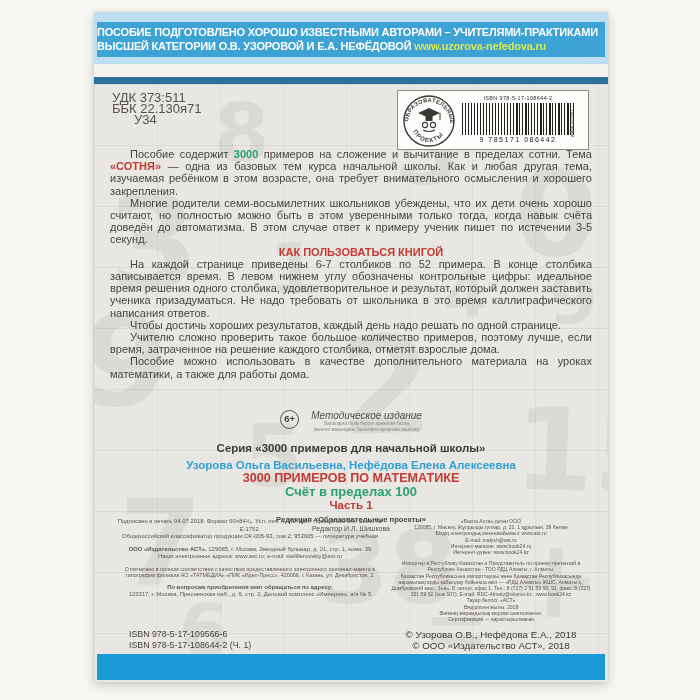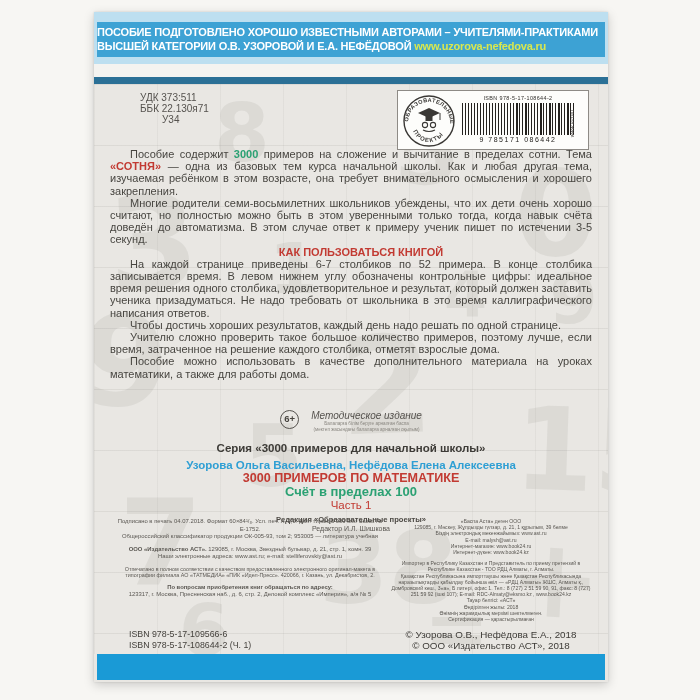--- a/index.html
+++ b/index.html
@@ -23,21 +23,21 @@
   .white-strip{position:absolute;left:0;top:52px;width:100%;height:13px;background:#f4f3f0;}
   .dark-stripe{position:absolute;left:0;top:65px;width:100%;height:7px;background:#2b7096;}
   
   #watermark{position:absolute;left:0;top:72px;right:0;bottom:28px;overflow:hidden;
     background:
       repeating-linear-gradient(to bottom, rgba(150,148,142,.16) 0 1px, transparent 1px 61px),
       repeating-linear-gradient(to right, rgba(150,148,142,.10) 0 1px, transparent 1px 63px);}
   #watermark span{position:absolute;font-weight:bold;color:rgba(110,108,102,.10);
     font-family:"DejaVu Sans", sans-serif;line-height:1;}
   
-  .udk{position:absolute;left:46px;top:80px;font-size:10px;line-height:11px;color:#55524e;}
+  .udk{position:absolute;left:18px;top:80px;font-size:13px;line-height:11px;color:#55524e;}
   .udk .sign{padding-left:22px;}
   
   .bcbox{position:absolute;left:303px;top:78px;width:192px;height:60px;background:#fdfdfb;
     border:1px solid #8e8b86;box-sizing:border-box;}
   .stamp{position:absolute;left:4px;top:3px;}
   .bc-area{position:absolute;left:64px;top:4px;width:112px;}
   .bc-isbn{font-size:5.4px;color:#2e2c29;text-align:center;letter-spacing:.4px;white-space:nowrap;}
   .bc-bars{height:32px;margin-top:2px;
     background:repeating-linear-gradient(90deg,#23211e 0 1.5px,transparent 1.5px 3px,#23211e 3px 4px,transparent 4px 6.5px,#23211e 6.5px 7.5px,transparent 7.5px 9px);}
   .bc-digits{font-size:7px;color:#23211e;text-align:center;letter-spacing:1.5px;margin-top:1px;white-space:nowrap;}
@@ -57,21 +57,21 @@
     font-size:9.5px;font-weight:bold;color:#47443f;text-align:center;line-height:16px;flex:0 0 auto;}
   .ed-text{text-align:center;}
   .ed-type{font-style:italic;font-size:10px;color:#55524e;}
   .ed-note{font-size:4.6px;color:#8a8781;line-height:5.6px;}
   
   .series-block{position:absolute;left:0;top:430px;width:100%;text-align:center;}
   .series{font-size:11.5px;font-weight:bold;color:#3d3b37;line-height:12px;}
   .authors{font-size:11.5px;font-weight:bold;color:#2f9fd4;line-height:13px;margin-top:5px;}
   .book-title{font-size:12.6px;font-weight:bold;color:#c23a32;line-height:13px;margin-top:0;}
   .book-subtitle{font-size:13px;font-weight:bold;color:#2ba173;line-height:12px;margin-top:1px;}
-  .book-part{font-size:11.5px;font-weight:normal;color:#c23a32;line-height:12px;margin-top:1px;}
+  .book-part{font-size:11.5px;font-weight:bold;color:#c23a32;line-height:12px;margin-top:1px;}
   .editorial{font-size:7.6px;font-weight:bold;color:#4c4944;margin-top:5px;line-height:8.5px;}
   .editor{font-size:7px;color:#5a5752;line-height:8px;}
   
   .imp{position:absolute;color:#5a5752;text-align:center;}
   .imp-left{left:22px;top:506px;width:268px;font-size:5.9px;line-height:7.5px;}
   .imp-right{left:296px;top:506px;width:202px;font-size:5.1px;line-height:6.2px;}
   .imp .grp{margin-top:5px;}
   .imp .tiny{font-size:5.4px;line-height:6.6px;}
   .imp .b{font-weight:bold;}
   .isbn-block{position:absolute;left:24px;top:617px;font-size:8.8px;line-height:10.5px;

